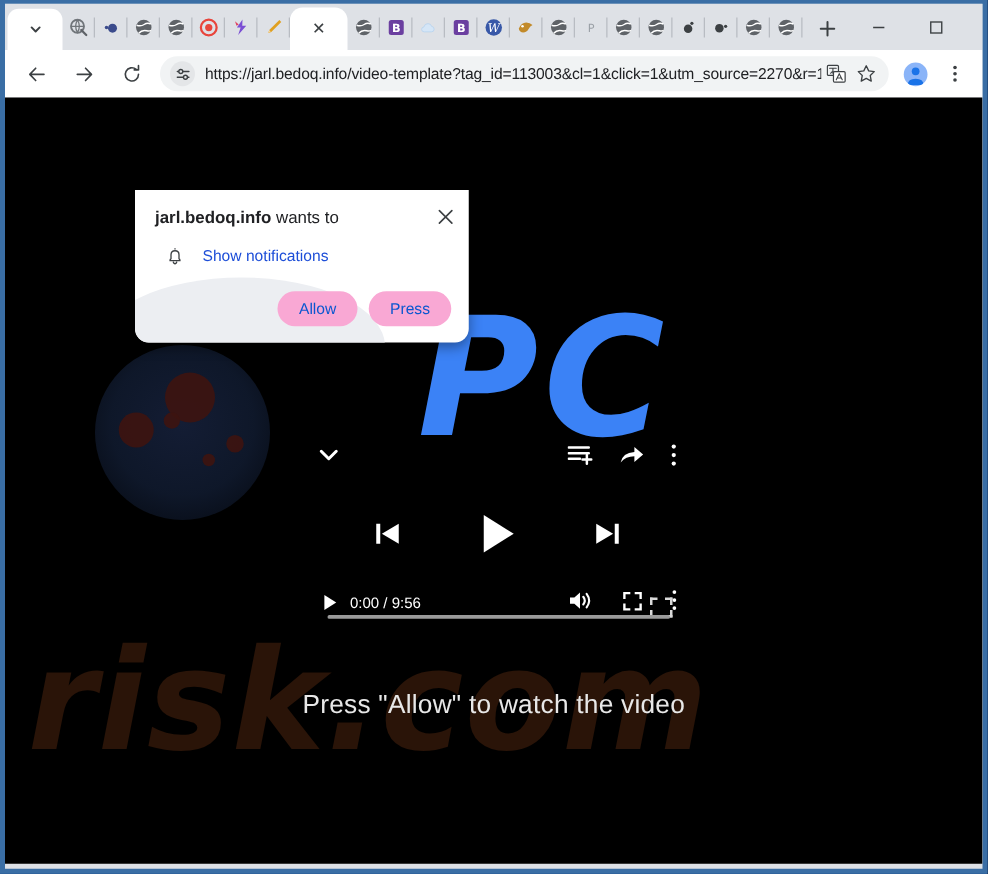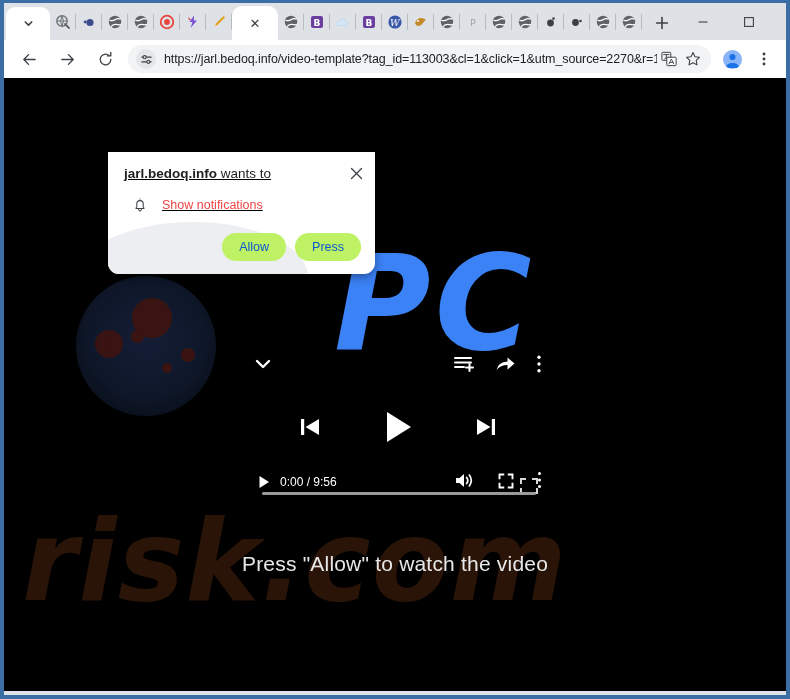--- a/index.html
+++ b/index.html
@@ -266,51 +266,51 @@
     box-shadow: 0 3px 10px rgba(0,0,0,.38);
     overflow: hidden;
   }
   .perm-shape {
     position: absolute;
     left: -30px; bottom: -58px;
     width: 230px; height: 110px;
     border-radius: 50%;
     background: #eceef2;
   }
-  .perm-inner { position: relative; z-index: 2; padding: 14px 34px 0 16px; text-decoration: underline; }
+  .perm-inner { position: relative; z-index: 2; padding: 14px 34px 0 16px; }
   .perm-title {
     font-size: 13.5px;
     color: #202124;
     font-family: "Liberation Sans", sans-serif;
   }
   .perm-title b { font-weight: bold; }
   .perm-close {
     position: absolute; right: 10px; top: 12px;
     width: 18px; height: 18px;
     display: flex; align-items: center; justify-content: center;
     color: #3c4043; z-index: 3;
   }
   .perm-row {
     display: flex; align-items: center;
     margin-top: 16px;
     position: relative; z-index: 2;
   }
   .bell { width: 16px; height: 16px; margin-left: 8px; flex: none; }
   .perm-row-label {
-    font-size: 12.5px; color: #ef4444;
+    font-size: 12.5px; color: #1d4ed8;
     margin-left: 14px;
     font-family: "Liberation Sans", sans-serif;
   }
   .perm-actions {
     position: absolute;
     right: 14px; bottom: 13px;
     display: flex; gap: 9px; z-index: 3;
   }
   .pill {
-    background: #bef264;
+    background: #f9a8d4;
     color: #0b57d0;
     border: none;
     border-radius: 16px;
     height: 28px;
     padding: 0 17px;
     font-size: 12.5px;
     font-family: "Liberation Sans", sans-serif;
     cursor: pointer;
   }
 </style>

